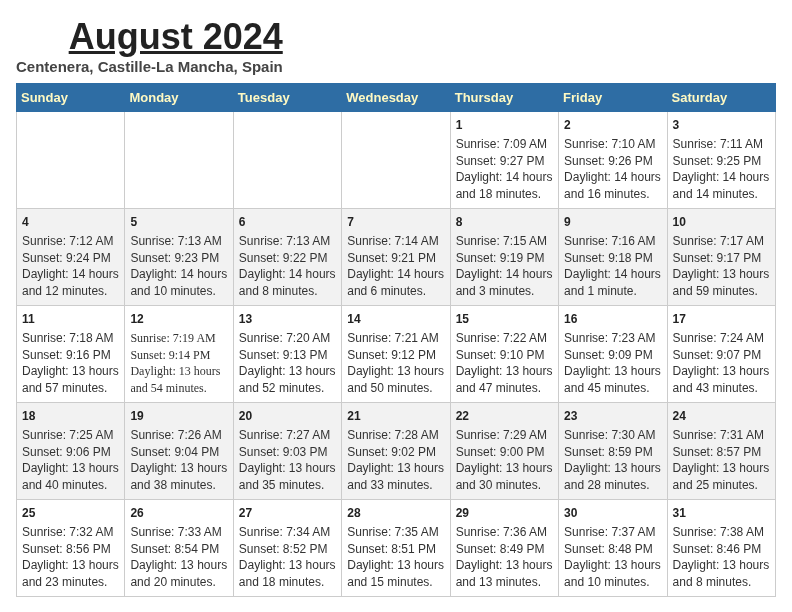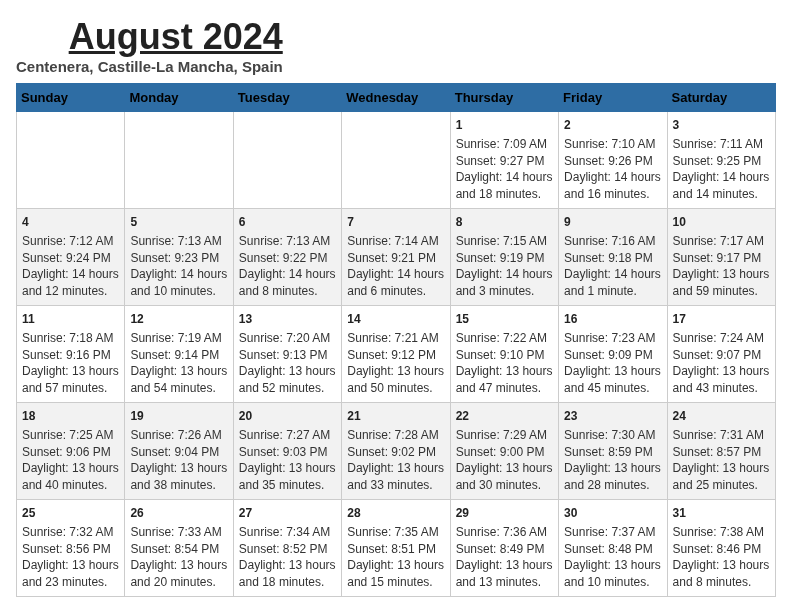--- a/index.html
+++ b/index.html
@@ -48,21 +48,21 @@
       color: #444;
       font-weight: bold;
     }
     .calendar {
       width: 100%;
       border-collapse: collapse;
       font-size: 11px;
     }
     .calendar thead tr th {
       background: #2e6da4;
-      color: #000000;
+      color: #fef9c3;
       padding: 6px 4px;
       text-align: left;
       font-size: 13px;
       font-weight: bold;
       border: 1px solid #2e6da4;
     }
     .calendar tbody tr td {
       border: 1px solid #ccc;
       padding: 5px 5px;
       vertical-align: top;
@@ -195,21 +195,21 @@
       <tr>
         <td>
           <span class="day-number">11</span>
           <div class="day-info" style="white-space: pre-line;">Sunrise: 7:18 AM
 Sunset: 9:16 PM
 Daylight: 13 hours
 and 57 minutes.</div>
         </td>
         <td>
           <span class="day-number">12</span>
-          <div class="day-info" style="white-space: pre-line;">Sunrise: 7:19 AM
+          <div class="day-info" style="white-space: pre-line; font-family: Liberation Serif, serif;">Sunrise: 7:19 AM
 Sunset: 9:14 PM
 Daylight: 13 hours
 and 54 minutes.</div>
         </td>
         <td>
           <span class="day-number">13</span>
           <div class="day-info" style="white-space: pre-line;">Sunrise: 7:20 AM
 Sunset: 9:13 PM
 Daylight: 13 hours
 and 52 minutes.</div>

